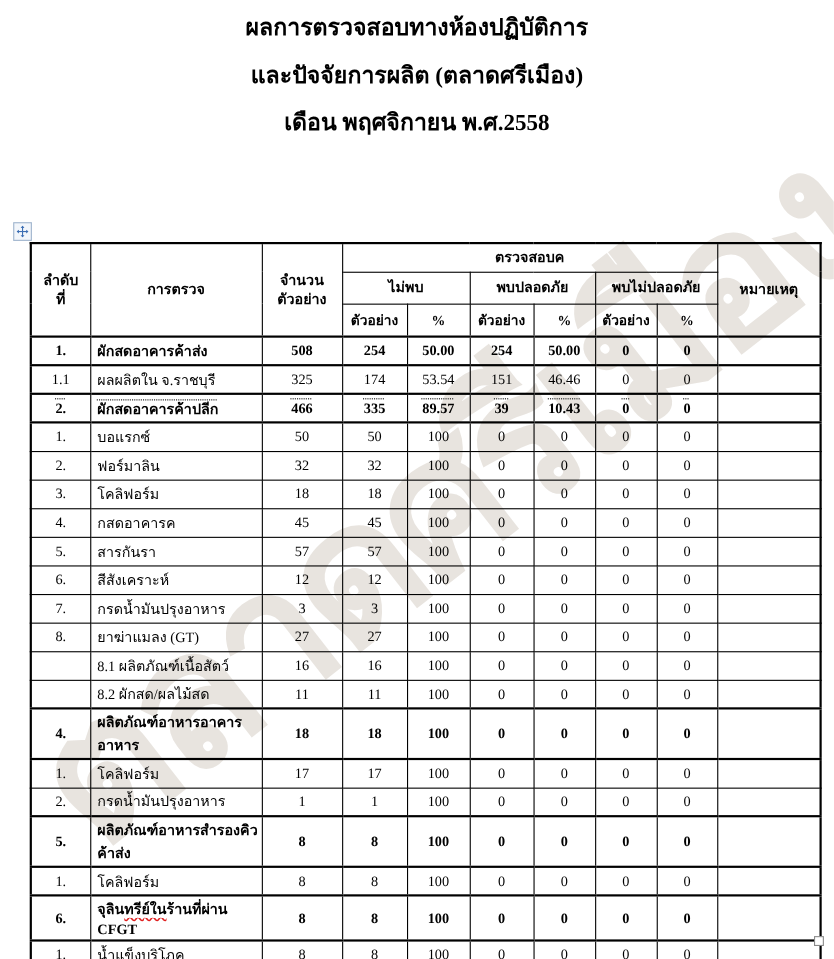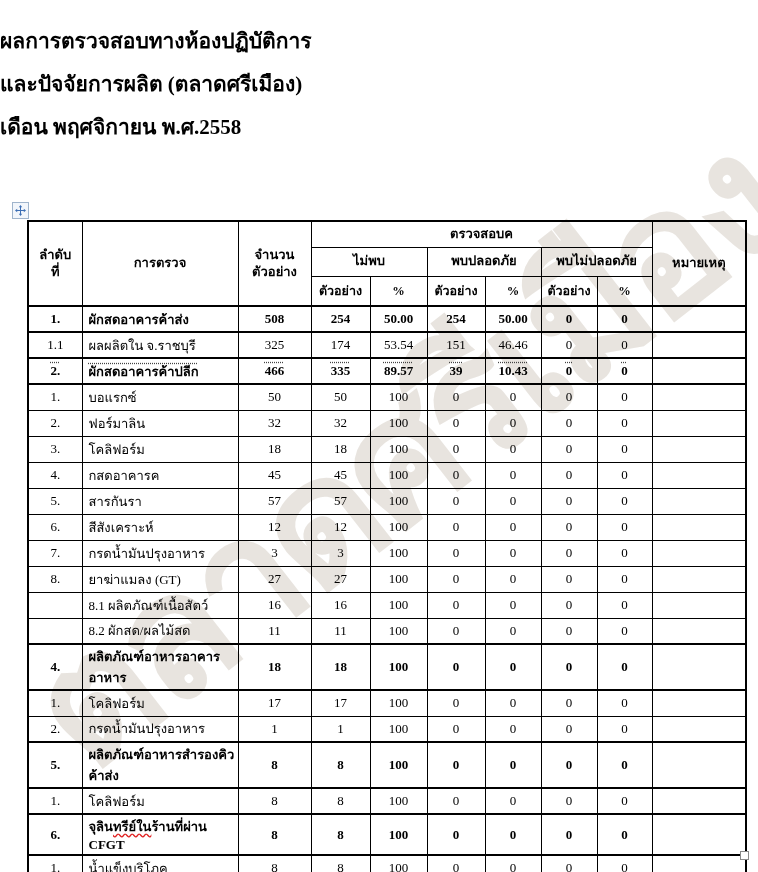--- a/index.html
+++ b/index.html
@@ -1,21 +1,21 @@
 <!DOCTYPE html>
 <html><head>
 <meta charset="utf-8">
 <style>
   html,body{margin:0;padding:0;}
   body{
     width:758px;height:872px;background:#ffffff;position:relative;overflow:hidden;
     font-family:"Liberation Serif","DejaVu Serif",serif;color:#000;
   }
   
-  .titles{position:absolute;top:20px;left:0;width:758px;}
+  .titles{position:absolute;top:4px;left:0;width:758px;text-align:center;}
   .title-line{font-weight:bold;font-size:21px;line-height:43px;white-space:nowrap;}
   
   .watermark{
     position:absolute;top:330px;left:-40px;width:860px;text-align:center;
     font-size:170px;font-weight:bold;color:rgba(185,172,155,0.32);
     transform:rotate(-38deg);transform-origin:50% 50%;
     white-space:nowrap;pointer-events:none;z-index:0;letter-spacing:-8px;
   }
   
   .move-handle{

